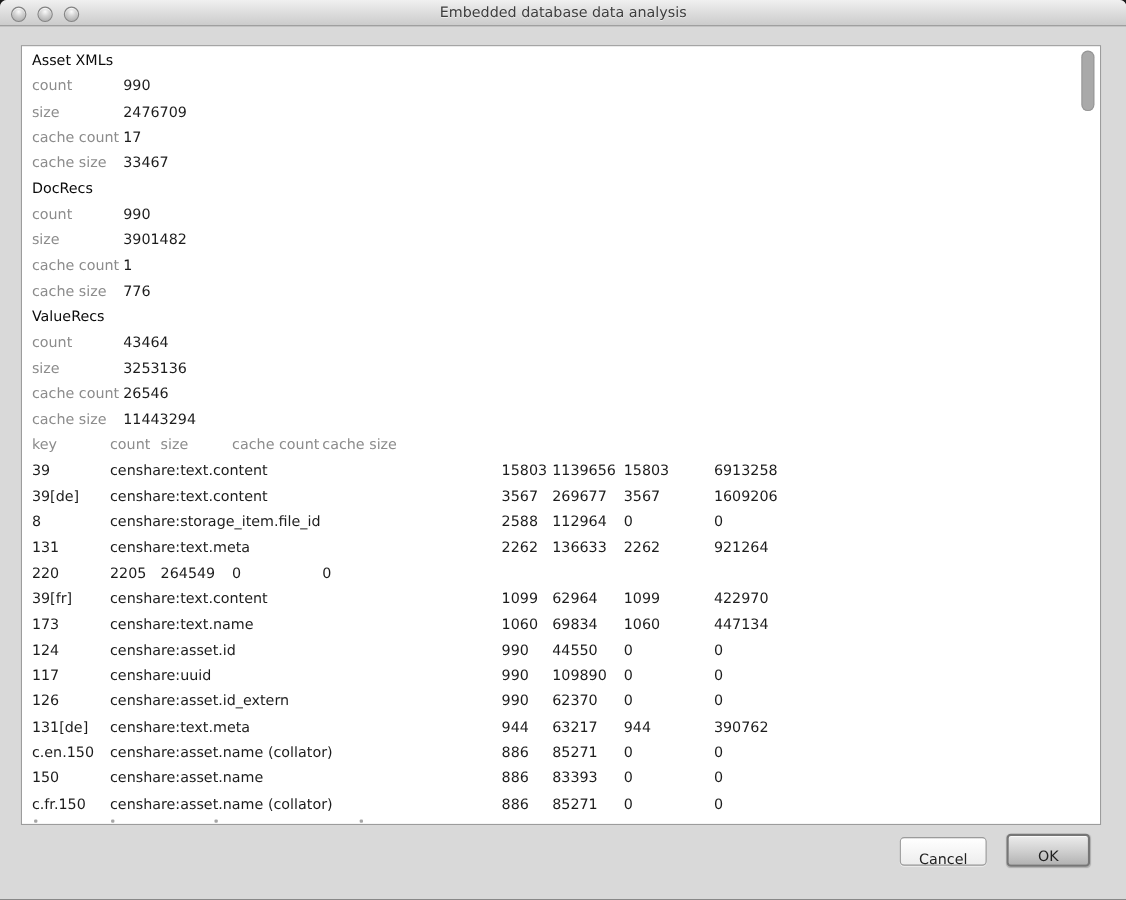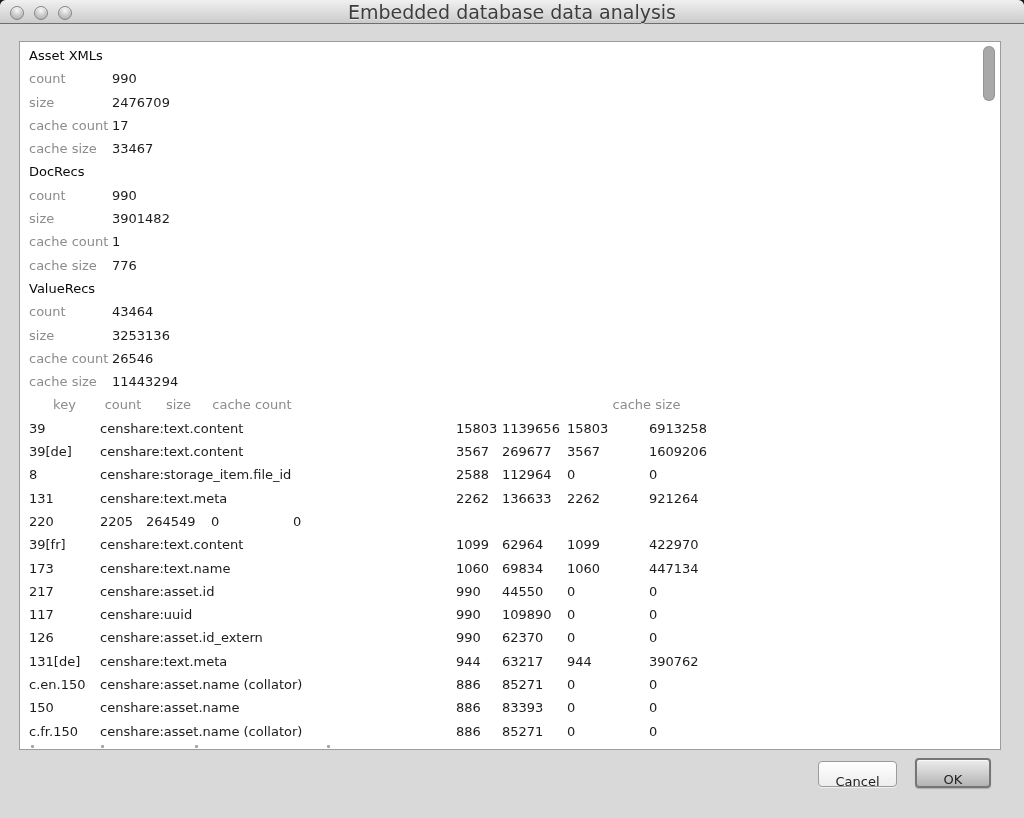--- a/index.html
+++ b/index.html
@@ -13,21 +13,21 @@
   }
   
   .titlebar{
     position:absolute;left:0;top:0;width:100%;height:24px;
     background:linear-gradient(#f0f0f0,#cbcbcb);
     border-bottom:1px solid #6e6e6e;
     border-radius:6px 6px 0 0;
   }
   .title{
     position:absolute;left:0;right:0;top:0;height:24px;line-height:24px;
-    text-align:center;color:#3d3d3d;font-size:19px;
+    text-align:center;color:#3d3d3d;font-size:13px;
     text-shadow:0 1px 0 rgba(255,255,255,.55);
   }
   .traffic-lights{position:absolute;left:10px;top:6px;display:flex;gap:10px;}
   .tl{
     width:14px;height:14px;border-radius:50%;
     border:1px solid #848484;
     background:radial-gradient(circle at 50% 30%,#fafafa 0%,#d2d2d2 40%,#a3a3a3 100%);
     box-shadow:inset 0 1px 1px rgba(255,255,255,.8);
   }
   
@@ -47,21 +47,21 @@
   .slabel{width:83px;color:#8c8c8c;}
   .svalue{color:#1c1c1c;}
   .trow{display:flex;}
   .trow span{overflow:visible;}
   .c0{width:71px;}
   .c1{width:356px;}
   .c2{width:46px;}
   .c3{width:65px;}
   .c4{width:82px;}
   .c5{flex:1;}
-  .thead span{color:#8c8c8c;text-align:center;}
+  .thead span{color:#8c8c8c;}
   
   .clipped-row{
     position:relative;height:4px;margin-top:2px;
   }
   .clipped-row i{
     position:absolute;top:0;width:3px;height:3px;background:#a5a5a5;border-radius:1px;
   }
   .clipped-row i:nth-child(1){left:2px;}
   .clipped-row i:nth-child(2){left:72px;}
   .clipped-row i:nth-child(3){left:166px;}
@@ -219,21 +219,21 @@
         </div>
         <div class="trow">
           <span class="c0">173</span>
           <span class="c1">censhare:text.name</span>
           <span class="c2">1060</span>
           <span class="c3">69834</span>
           <span class="c4">1060</span>
           <span class="c5">447134</span>
         </div>
         <div class="trow">
-          <span class="c0">217</span>
+          <span class="c0">124</span>
           <span class="c1">censhare:asset.id</span>
           <span class="c2">990</span>
           <span class="c3">44550</span>
           <span class="c4">0</span>
           <span class="c5">0</span>
         </div>
         <div class="trow">
           <span class="c0">117</span>
           <span class="c1">censhare:uuid</span>
           <span class="c2">990</span>

